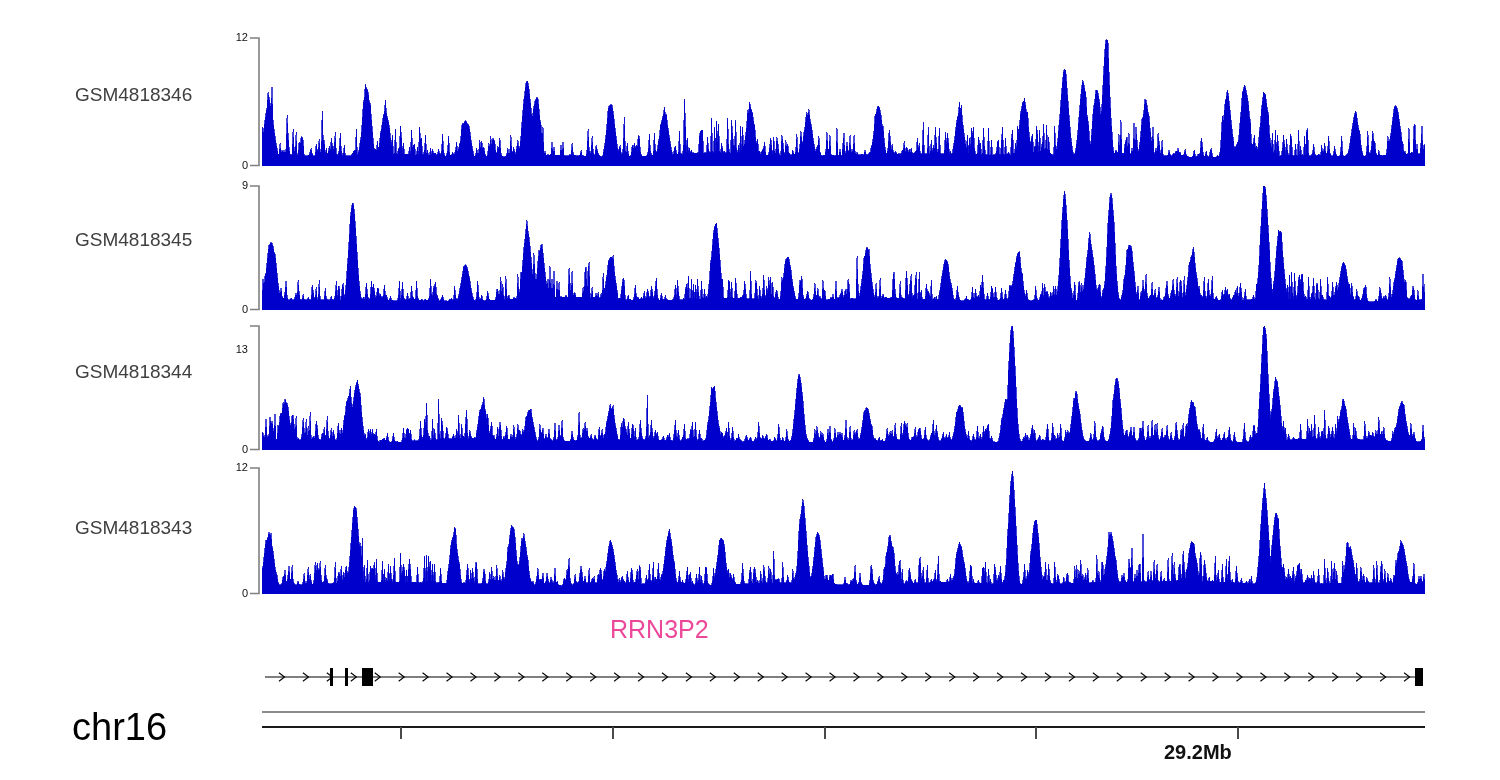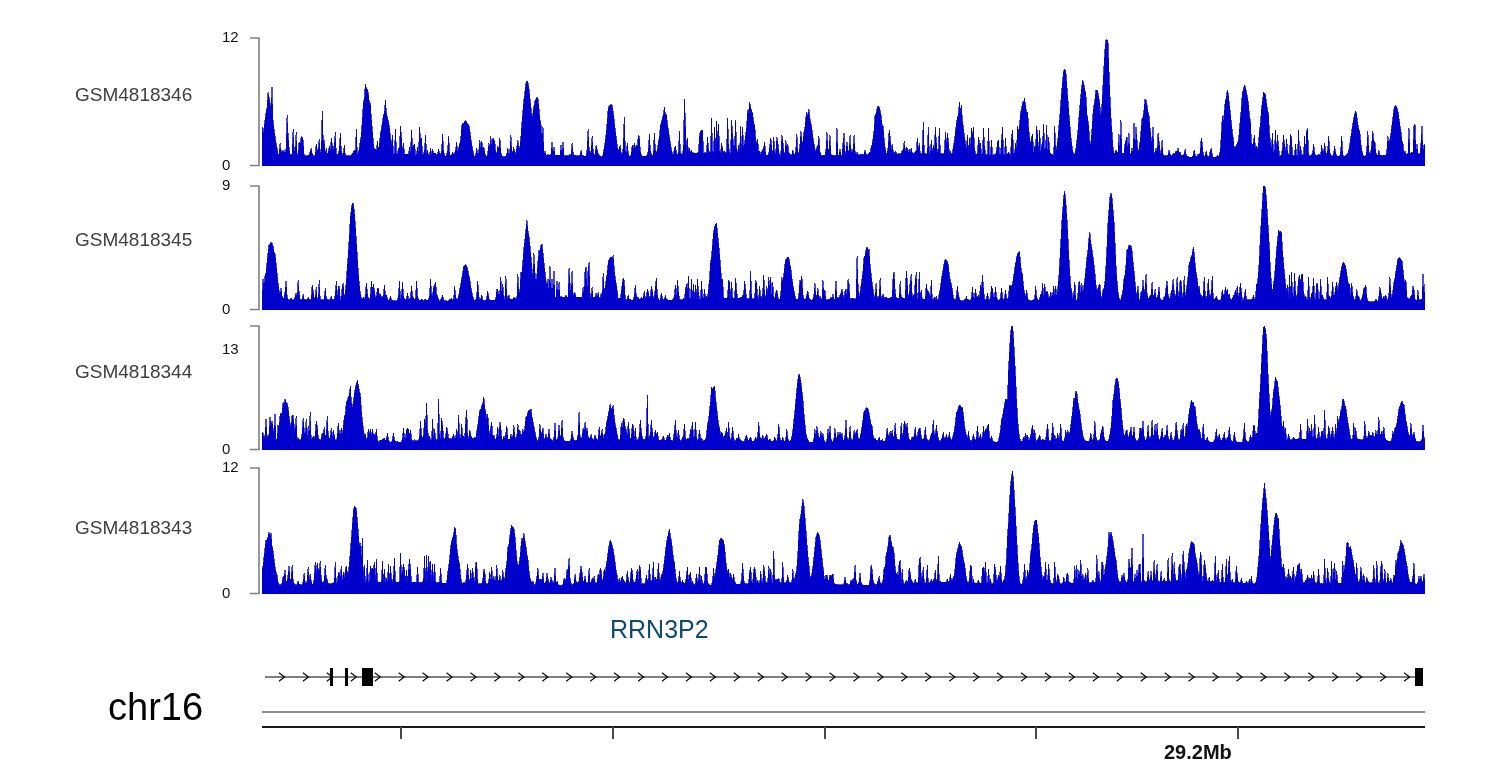--- a/index.html
+++ b/index.html
@@ -42,41 +42,41 @@
   .axis-wrap {
     position: absolute;
     left: 250px;
   }
   .axis-svg {
     display: block;
   }
   .axis-num {
     position: absolute;
     right: 0;
-    font-size: 15px;
+    font-size: 11px;
     line-height: 10.5px;
     color: #111111;
-    text-align: left;
+    text-align: right;
     white-space: nowrap;
   }
   .axis-num.top   { }
   .axis-num.bottom{ }
   .signal-wrap {
     position: absolute;
     left: 262px;
     overflow: hidden;
   }
   .signal-svg { display: block; }
 
   
   .gene-name {
     position: absolute;
     font-size: 25px;
     line-height: 25px;
-    color: #0c4a6e;
+    color: #ec4899;
     white-space: nowrap;
   }
   .gene-svg { position: absolute; display: block; }
 
   
   .chrom-label {
     position: absolute;
     left: 72px;
     font-size: 38px;
     line-height: 38px;
@@ -213,21 +213,21 @@
         <path d="M1115.09375,8.8 L1120.69375,13 L1115.09375,17.2" fill="none" stroke="#000" stroke-width="1.1"></path>
         <path d="M1139.03125,8.8 L1144.63125,13 L1139.03125,17.2" fill="none" stroke="#000" stroke-width="1.1"></path>
         <rect x="65" y="4" width="3" height="18" fill="#000"></rect>
         <rect x="80" y="4" width="3" height="18" fill="#000"></rect>
         <rect x="97" y="4" width="11" height="18" fill="#000"></rect>
         <rect x="1150" y="4" width="8" height="18" fill="#000"></rect>
       </svg>
     </div>
 
   <div id="ruler-layer">
-    <div class="chrom-label" style="top: 688px; margin-left: 36px;">chr16</div>
+    <div class="chrom-label" style="top: 708px;">chr16</div>
   <svg width="1165" height="40" class="ruler-svg" shape-rendering="crispEdges" style="left: 262px; top: 708px;">
         <line x1="0" y1="4" x2="1163" y2="4" stroke="#8a8a8a" stroke-width="1.3"></line>
         <line x1="0" y1="19" x2="1163" y2="19" stroke="#1a1a1a" stroke-width="1.4"></line>
         <line x1="139" y1="19" x2="139" y2="31" stroke="#4a4a4a" stroke-width="1.2"></line>
         <line x1="351" y1="19" x2="351" y2="31" stroke="#4a4a4a" stroke-width="1.2"></line>
         <line x1="563" y1="19" x2="563" y2="31" stroke="#4a4a4a" stroke-width="1.2"></line>
         <line x1="774" y1="19" x2="774" y2="31" stroke="#4a4a4a" stroke-width="1.2"></line>
         <line x1="976" y1="19" x2="976" y2="31" stroke="#4a4a4a" stroke-width="1.2"></line>
       </svg>
       <div class="ruler-tick-label" style="left: 1164px; top: 742px; font-weight: bold;">29.2Mb</div>

